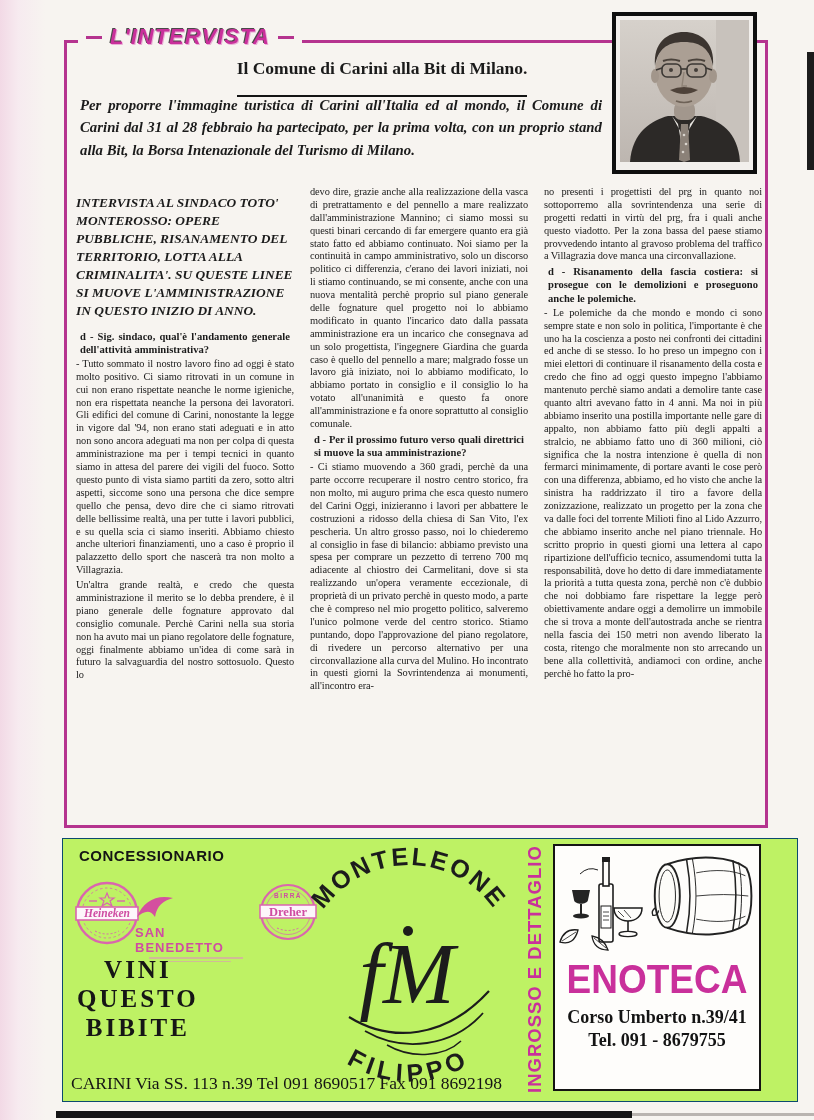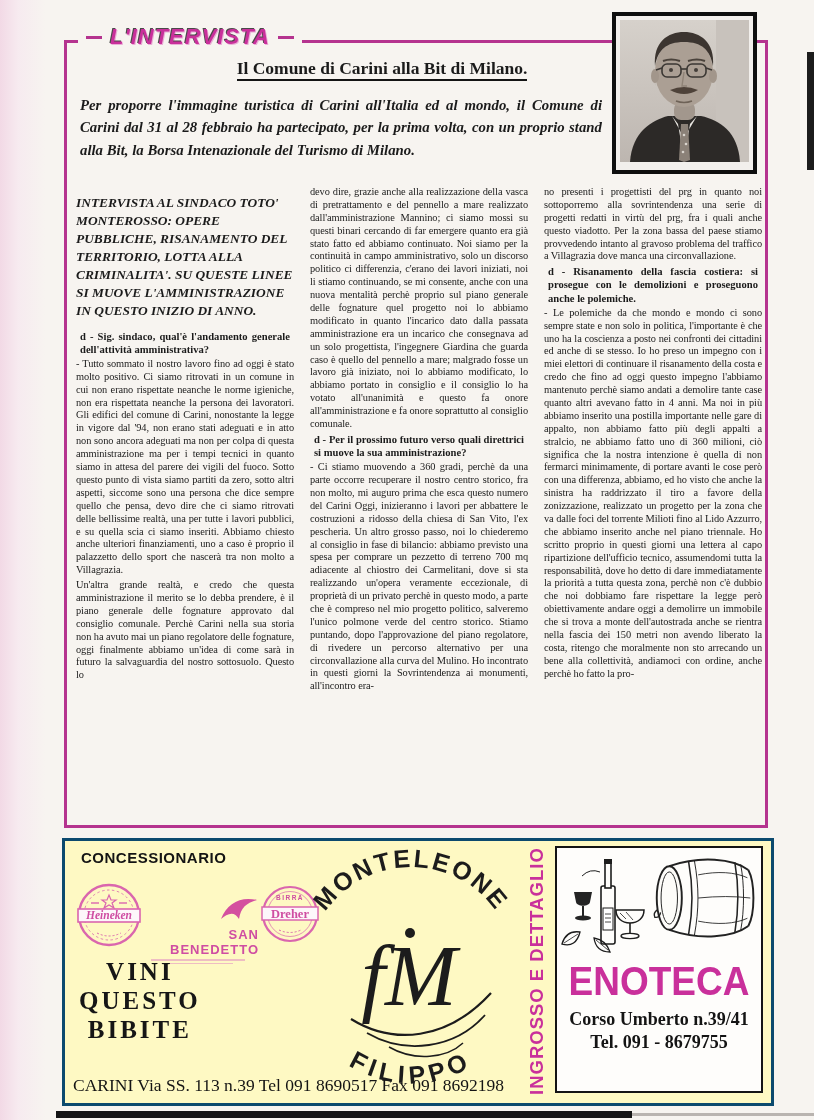--- a/index.html
+++ b/index.html
@@ -15,42 +15,42 @@
   .frame{position:absolute;left:64px;top:40px;width:698px;height:782px;border:3px solid #b5338f;}
   .section-label{position:absolute;left:78px;top:24px;display:flex;align-items:center;gap:8px;
        background:#f7f4f0;padding:0 8px;z-index:3;}
   .section-label .txt{font-family:"Liberation Sans",sans-serif;font-weight:bold;font-style:italic;
        font-size:22px;letter-spacing:1px;color:#c9309b;
        text-shadow:-1px -1px 0 #4a4a4a,1px 1px 0 #e9aed5;}
   .dash{width:16px;height:3px;background:#b5338f;}
 
   .title-wrap{position:absolute;left:76px;top:58px;width:612px;text-align:center;z-index:2;}
   .title-wrap span{display:inline-block;font-weight:bold;font-size:17.5px;
-       border-bottom:2.5px solid #141414;padding-bottom:0;}
+       border-bottom:2.5px solid #141414;padding-bottom:16px;}
 
   .intro{position:absolute;left:80px;top:94px;width:522px;font-weight:bold;font-style:italic;
        font-size:14.8px;line-height:1.52;text-align:justify;z-index:2;}
 
   .photo{position:absolute;left:612px;top:12px;border:4px solid #0e0e0e;background:#f2efec;
        padding:4px;z-index:4;}
 
   .cols{position:absolute;left:76px;top:186px;width:686px;height:636px;display:flex;gap:16px;z-index:2;}
   .col{width:218px;height:636px;overflow:hidden;}
   .p{font-size:10.4px;line-height:1.24;letter-spacing:-0.1px;text-align:justify;margin:0 0 2px 0;}
   .q{font-size:10.6px;line-height:1.24;font-weight:bold;text-align:justify;margin:2px 4px;}
   .kicker{font-size:13.4px;line-height:1.34;font-weight:bold;font-style:italic;
        text-align:left;margin:8px 0 10px 0;}
 
   
-  .ad{position:absolute;left:62px;top:838px;width:706px;height:262px;border:3px solid #0c4a6e;
-       background:#fef9c3;z-index:2;}
+  .ad{position:absolute;left:62px;top:838px;width:706px;height:262px;border:1px solid #0c4a6e;
+       background:#bef264;z-index:2;padding-left:28px;}
   .concessionario{position:absolute;left:16px;top:8px;font-family:"Liberation Sans",sans-serif;
        font-weight:bold;font-size:15px;letter-spacing:.5px;color:#141414;}
   .logo-hk{position:absolute;left:12px;top:42px;}
-  .logo-sb{position:absolute;left:72px;top:54px;width:122px;text-align:right;}
+  .logo-sb{position:absolute;left:72px;top:54px;width:122px;text-align:left;}
   .logo-sb .sbname{font-family:"Liberation Sans",sans-serif;font-weight:600;font-size:13px;
        letter-spacing:1px;color:#cf4da2;}
   .sb-line{height:1.5px;background:#e08cc2;opacity:.55;margin:2px 14px 0 14px;}
   .logo-dr{position:absolute;left:196px;top:44px;}
   .products{position:absolute;left:14px;top:116px;text-align:center;}
   .products div{font-weight:bold;font-size:25px;line-height:29px;letter-spacing:3px;color:#161616;}
   .ad-address{position:absolute;left:8px;top:234px;font-weight:normal;font-size:17.5px;
        white-space:nowrap;color:#141414;}
   .monogram{position:absolute;left:232px;top:6px;}
   .vertical-label{position:absolute;left:455px;top:10px;width:34px;height:240px;

